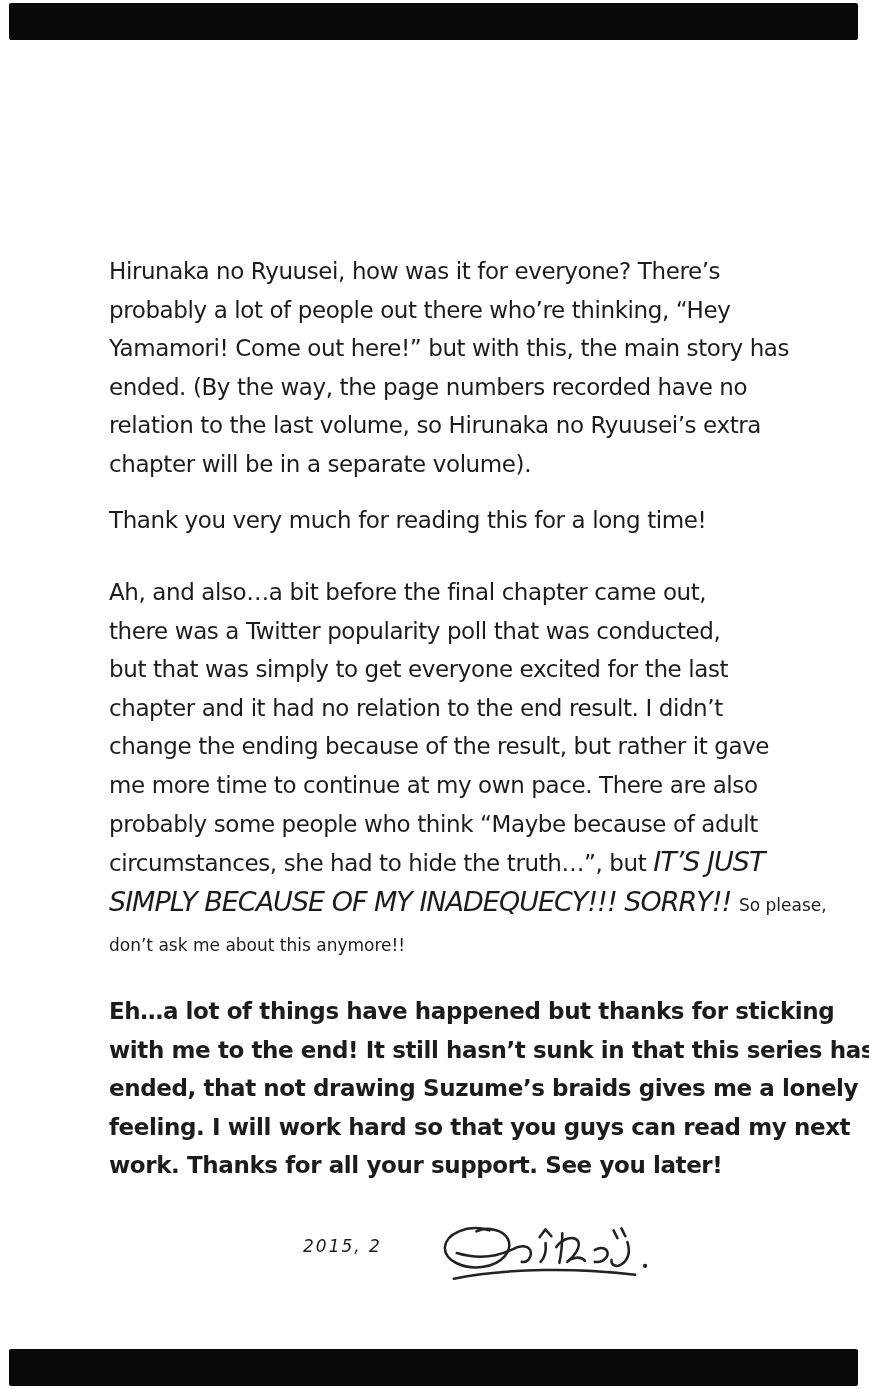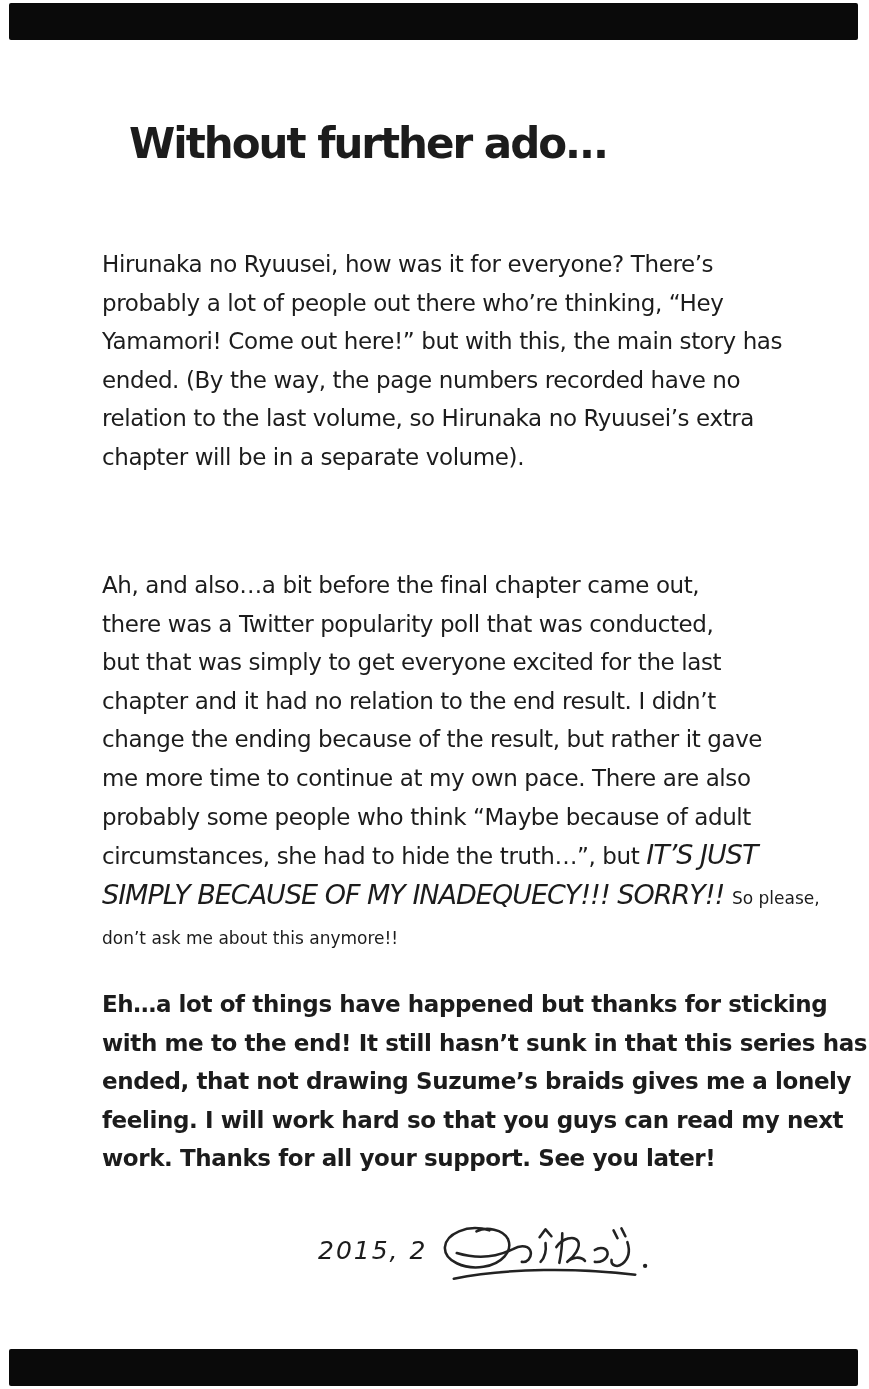--- a/index.html
+++ b/index.html
@@ -16,64 +16,64 @@
     background:#0a0a0a;border-radius:2px;
   }
   .bar-top{top:3px;}
   .bar-bottom{top:1349px;}
   .title{
     position:absolute;left:129px;top:118px;margin:0;
     font-size:42px;line-height:52px;font-weight:bold;
     letter-spacing:-2px;white-space:pre;
   }
   .body{
-    position:absolute;left:97px;margin:5px;
+    position:absolute;left:97px;margin:12px;
     font-size:23px;line-height:38.6px;
     letter-spacing:-0.4px;
     white-space:pre;
   }
   .p1{top:240px;}
   .p2{top:489px;}
   .p3{top:561px;}
   .p4{top:980px;font-weight:bold;}
   .em{
     font-size:27px;font-style:italic;letter-spacing:-1px;
   }
   .small{
     font-size:17px;letter-spacing:0;
   }
   .date{
-    position:absolute;left:318px;top:1238px;
-    font-size:25px;font-style:italic;letter-spacing:2px;
+    position:absolute;left:303px;top:1238px;
+    font-size:17px;font-style:italic;letter-spacing:2px;
     line-height:1;white-space:pre;
   }
   .signature{
     position:absolute;left:440px;top:1222px;
   }
   .signature path{
     fill:none;stroke:#222222;stroke-width:2.6;
     stroke-linecap:round;stroke-linejoin:round;
   }
   .signature .dot{fill:#222222;stroke:none;}
 </style>
 </head>
 <body>
 
 <div class="page">
   <div class="bar bar-top"></div>
 
-  <h1 class="title">Without further ado...</h1>
 
   <p class="body p1">Hirunaka no Ryuusei, how was it for everyone? There’s
 probably a lot of people out there who’re thinking, “Hey
 Yamamori! Come out here!” but with this, the main story has
 ended. (By the way, the page numbers recorded have no
 relation to the last volume, so Hirunaka no Ryuusei’s extra
 chapter will be in a separate volume).</p>
 
+  <p class="body p2">Thank you very much for reading this for a long time!</p>
 
   <p class="body p3"><span>Ah, and also…a bit before the final chapter came out,
 there was a Twitter popularity poll that was conducted,
 but that was simply to get everyone excited for the last
 chapter and it had no relation to the end result. I didn’t
 change the ending because of the result, but rather it gave
 me more time to continue at my own pace. There are also
 probably some people who think “Maybe because of adult
 circumstances, she had to hide the truth…”, but </span><span class="em">IT’S JUST
 SIMPLY BECAUSE OF MY INADEQUECY!!! SORRY!! </span><span class="small">So please,

